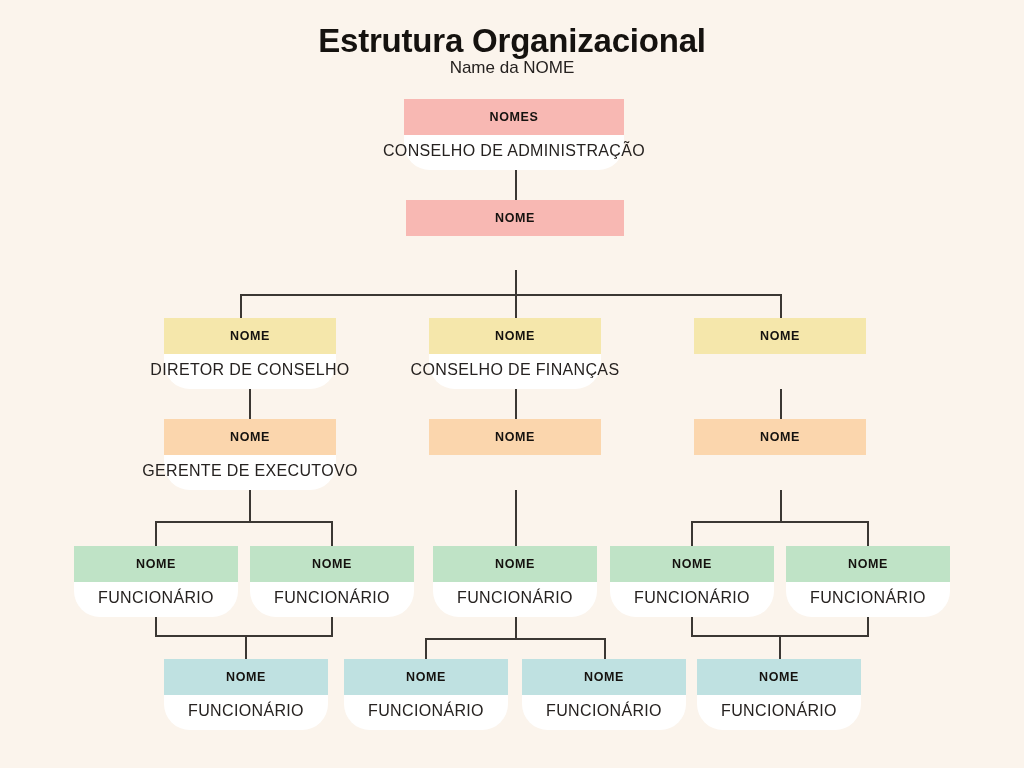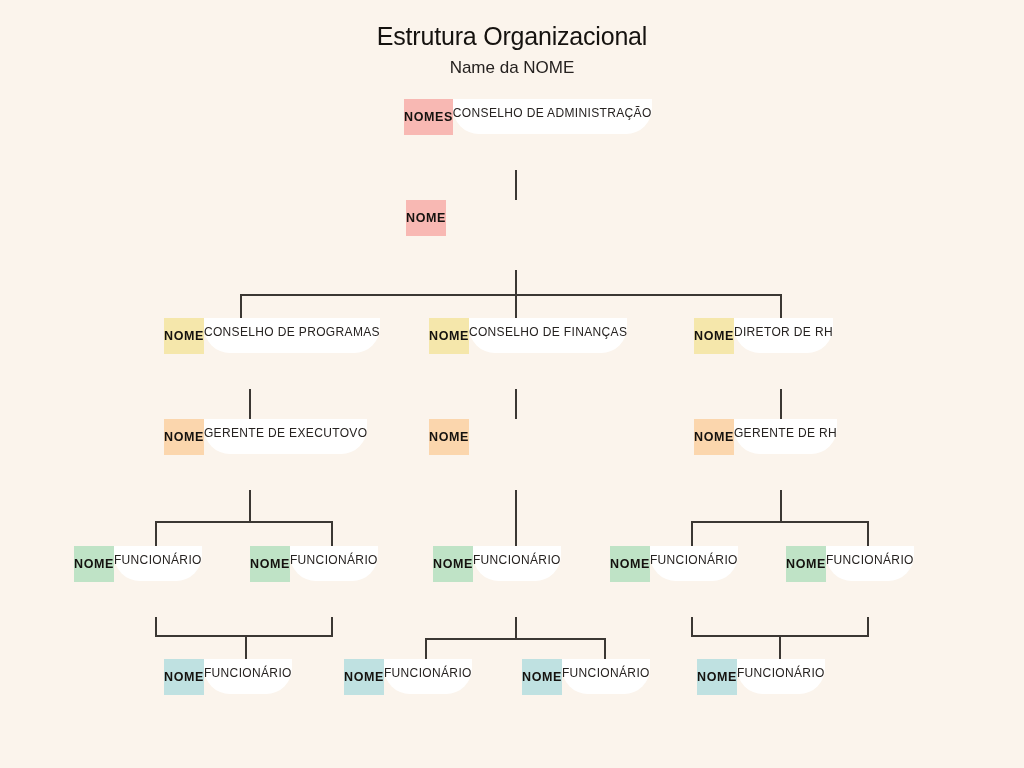--- a/index.html
+++ b/index.html
@@ -23,22 +23,22 @@
     height: 768px;
   }
 
   
   .page-title {
     position: absolute;
     left: 0;
     top: 22px;
     width: 1024px;
     text-align: center;
-    font-size: 25px;
-    font-weight: normal;
+    font-size: 33px;
+    font-weight: bold;
     letter-spacing: -0.2px;
     color: #15120f;
   }
   .page-subtitle {
     position: absolute;
     left: 0;
     top: 58px;
     width: 1024px;
     text-align: center;
     font-size: 17px;
@@ -51,20 +51,21 @@
     position: absolute;
     background: #3b3733;
   }
   .conn.v { width: 1.6px; }
   .conn.h { height: 1.6px; }
 
   
   .node {
     position: absolute;
     display: flex;
+    flex-direction: column;
     z-index: 2;
   }
   .node-head {
     height: 36px;
     display: flex;
     align-items: center;
     justify-content: center;
     font-size: 12.5px;
     font-weight: bold;
     letter-spacing: 0.6px;
@@ -72,21 +73,21 @@
   }
   .node-body {
     background: #ffffff;
     border-bottom-left-radius: 26px;
     border-bottom-right-radius: 26px;
     height: 35px;
     display: flex;
     align-items: flex-start;
     justify-content: center;
     padding-top: 7px;
-    font-size: 12px;
+    font-size: 16px;
     letter-spacing: 0.35px;
     color: #262220;
     white-space: nowrap;
   }
 </style>
 </head>
 <body>
 
 <div id="chart-root">
 
@@ -136,41 +137,39 @@
     <div class="node-head" style="background:#f8b8b3;">NOMES</div>
     <div class="node-body">CONSELHO DE ADMINISTRAÇÃO</div>
   </div>
 
   <div class="node" style="left:406px; top:200px; width:218px;">
     <div class="node-head" style="background:#f8b8b3;">NOME</div>
   </div>
 
   <div class="node" style="left:164px; top:318px; width:172px;">
     <div class="node-head" style="background:#f5e7ab;">NOME</div>
-    <div class="node-body">CONSELHO DE PROGRAMAS</div>
+    <div class="node-body">DIRETOR DE CONSELHO</div>
   </div>
   <div class="node" style="left:429px; top:318px; width:172px;">
     <div class="node-head" style="background:#f5e7ab;">NOME</div>
     <div class="node-body">CONSELHO DE FINANÇAS</div>
   </div>
   <div class="node" style="left:694px; top:318px; width:172px;">
     <div class="node-head" style="background:#f5e7ab;">NOME</div>
-    <div class="node-body">DIRETOR DE RH</div>
   </div>
 
   <div class="node" style="left:164px; top:419px; width:172px;">
     <div class="node-head" style="background:#fbd6ad;">NOME</div>
     <div class="node-body">GERENTE DE EXECUTOVO</div>
   </div>
   <div class="node" style="left:429px; top:419px; width:172px;">
     <div class="node-head" style="background:#fbd6ad;">NOME</div>
   </div>
   <div class="node" style="left:694px; top:419px; width:172px;">
     <div class="node-head" style="background:#fbd6ad;">NOME</div>
-    <div class="node-body">GERENTE DE RH</div>
   </div>
 
   <div class="node" style="left:74px; top:546px; width:164px;">
     <div class="node-head" style="background:#bfe3c6;">NOME</div>
     <div class="node-body">FUNCIONÁRIO</div>
   </div>
   <div class="node" style="left:250px; top:546px; width:164px;">
     <div class="node-head" style="background:#bfe3c6;">NOME</div>
     <div class="node-body">FUNCIONÁRIO</div>
   </div>

